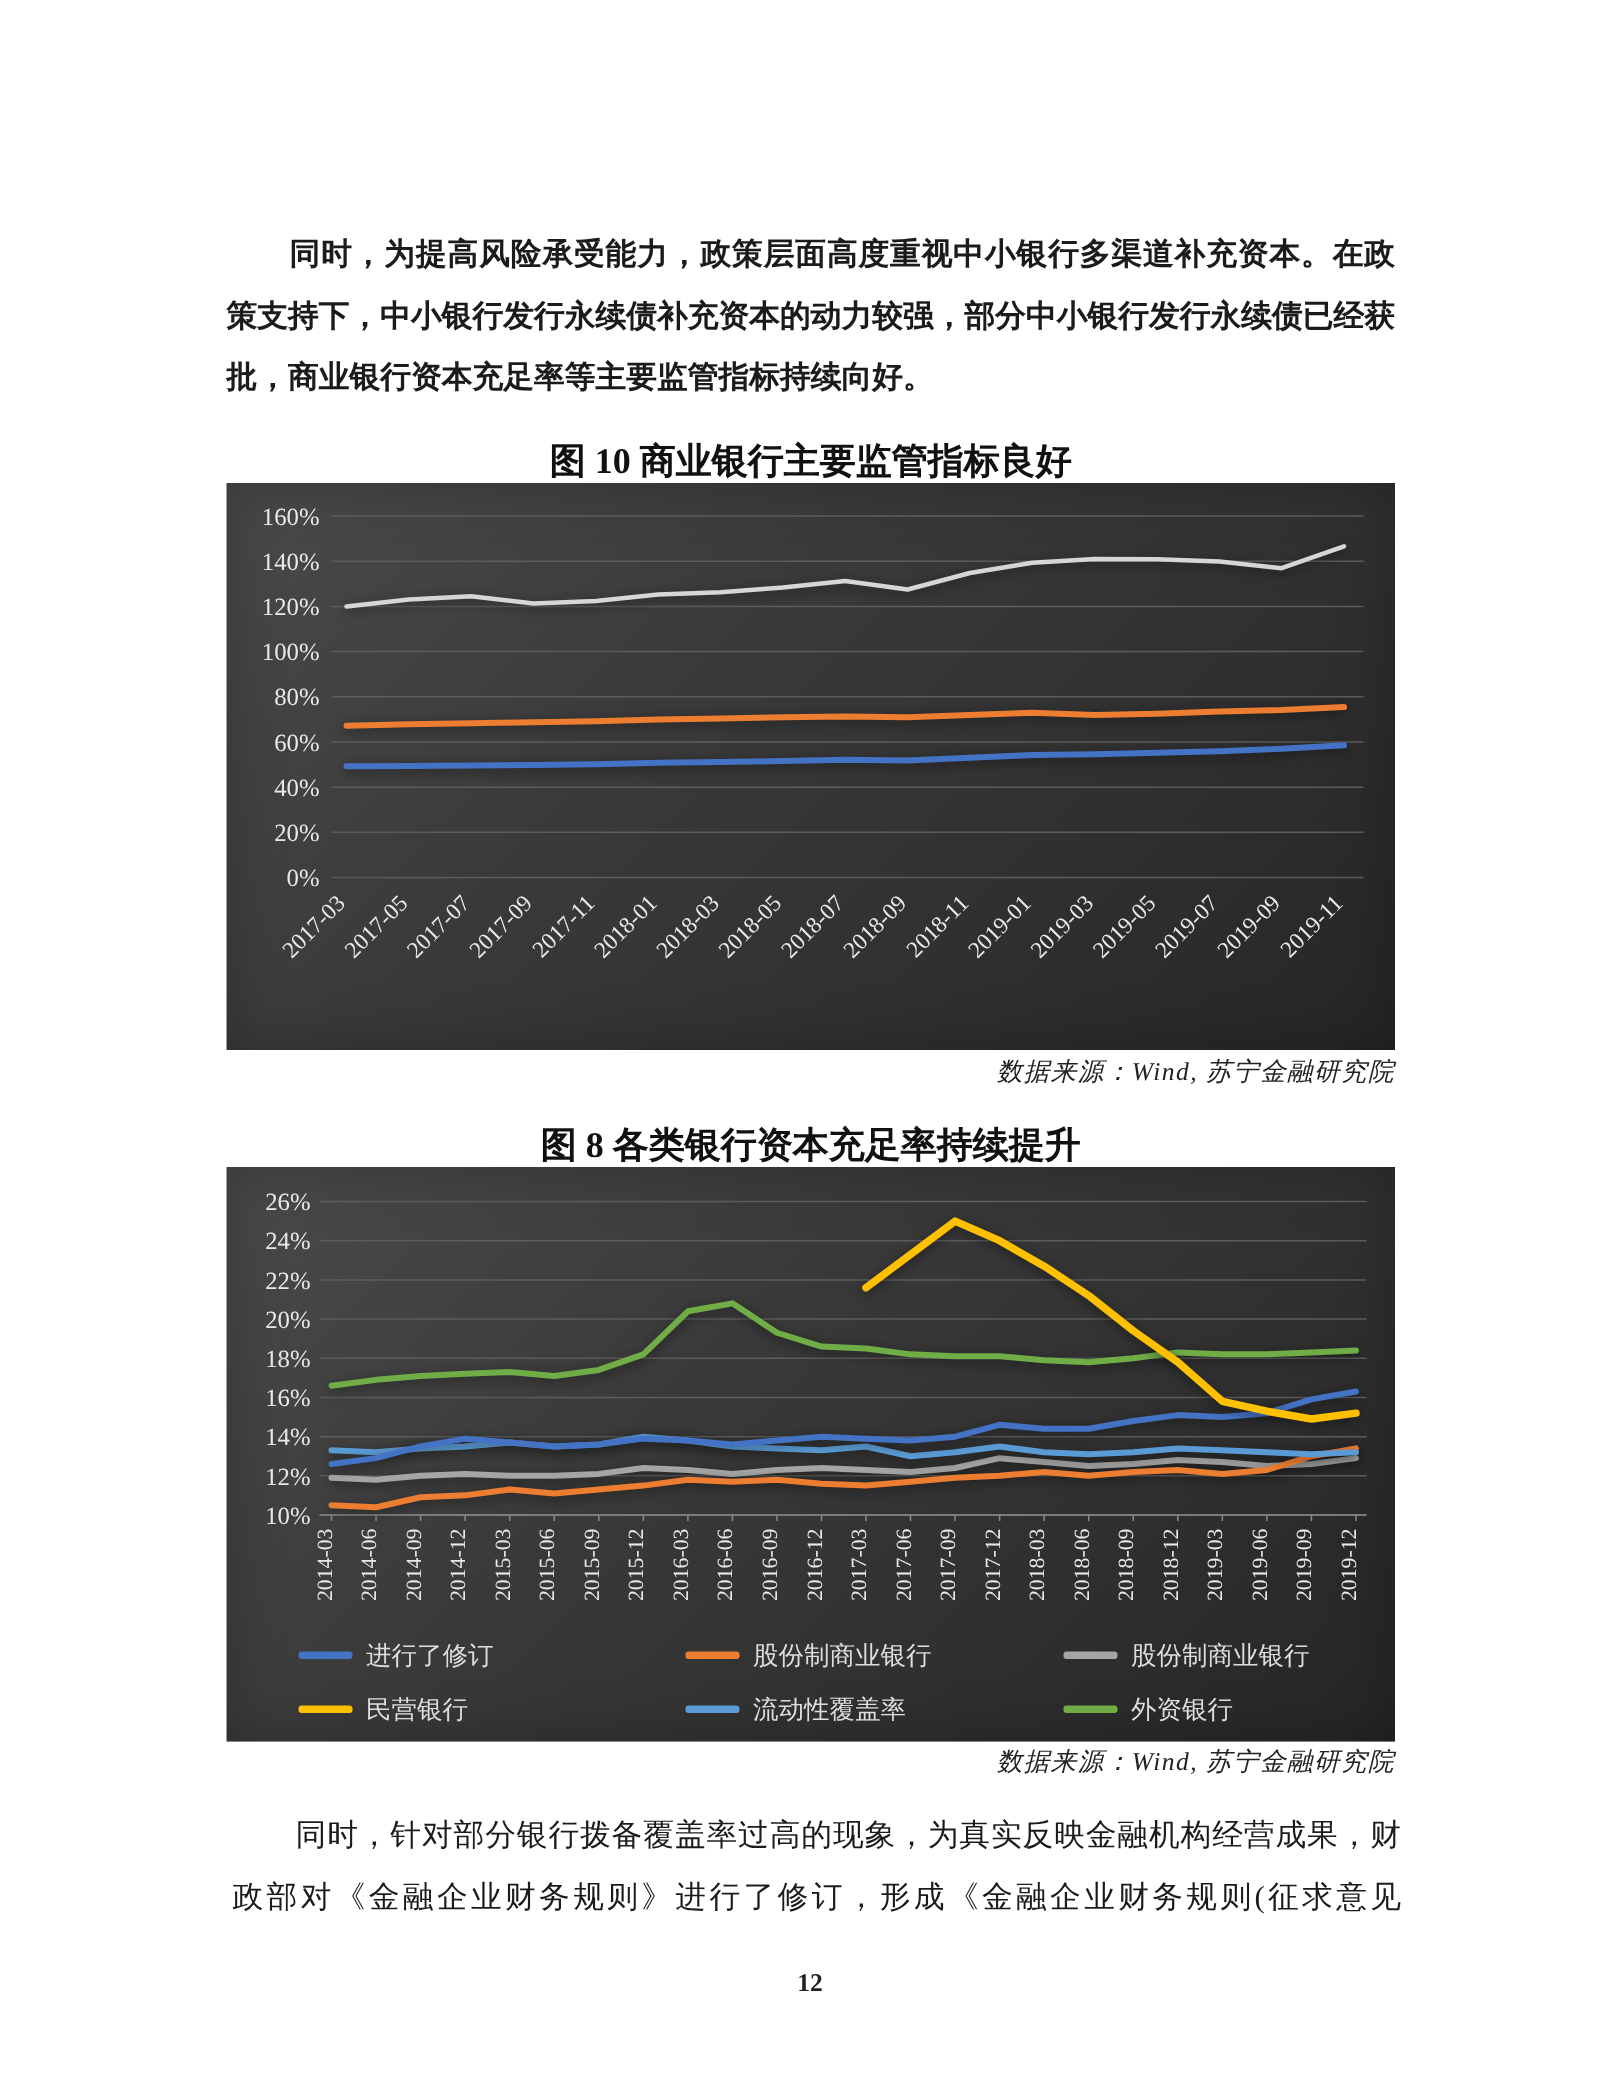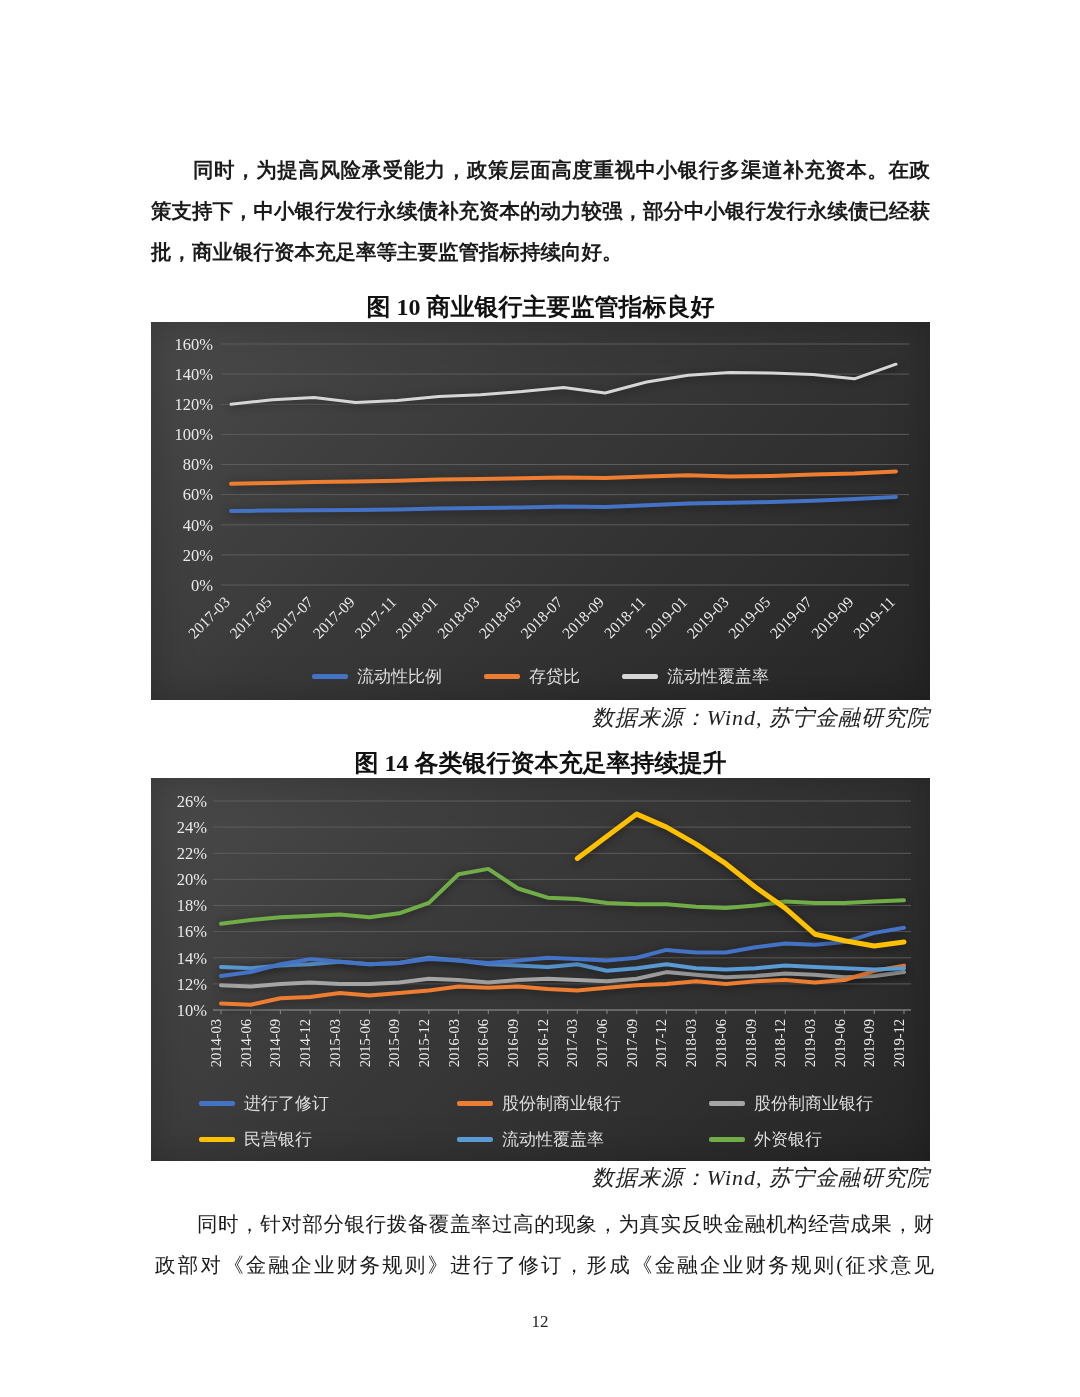--- a/index.html
+++ b/index.html
@@ -20,21 +20,21 @@
   .chart-box svg{position:absolute;left:0;top:0;
     font-family:"Liberation Serif","DejaVu Serif",serif;}
   .series-line{filter:drop-shadow(0 2px 4px rgba(0,0,0,0.45));}
   .legend{position:absolute;display:flex;align-items:center;}
   .legend-1{left:0;right:0;bottom:12px;justify-content:center;gap:42px;}
   .legend-2{left:48px;right:8px;bottom:10px;display:grid;
     grid-template-columns:258px 252px auto;row-gap:13px;}
   .legend-item{display:flex;align-items:center;gap:9px;white-space:nowrap;}
   .legend-swatch{display:inline-block;width:36px;height:5px;border-radius:2px;flex:0 0 auto;}
   .legend-label{font-size:17px;color:#dedede;}
-  .source-line{text-align:right;font-style:italic;font-size:22px;color:#222;letter-spacing:1px;}
+  .source-line{text-align:right;font-style:italic;font-size:17px;color:#222;letter-spacing:1px;}
   .page-number{left:0;width:1080px;text-align:center;font-size:17px;color:#222;}
 </style>
 </head>
 <body>
 
 <p class="abs content para" style="top:150px;margin:0;font-weight:bold;">同时，为提高风险承受能力，政策层面高度重视中小银行多渠道补充资本。在政策支持下，中小银行发行永续债补充资本的动力较强，部分中小银行发行永续债已经获批，商业银行资本充足率等主要监管指标持续向好。</p>
 
 <div class="abs content fig-title" style="top:291px;">图 10 商业银行主要监管指标良好</div>
 
 <div class="abs content chart-box" style="top:322px;height:378px;">
@@ -71,39 +71,25 @@
       <text transform="rotate(-45 537.2 281)" x="537.2" y="281" text-anchor="end" font-size="15.5" fill="#e9e9e9">2019-01</text>
       <text transform="rotate(-45 578.8 281)" x="578.8" y="281" text-anchor="end" font-size="15.5" fill="#e9e9e9">2019-03</text>
       <text transform="rotate(-45 620.3 281)" x="620.3" y="281" text-anchor="end" font-size="15.5" fill="#e9e9e9">2019-05</text>
       <text transform="rotate(-45 661.9 281)" x="661.9" y="281" text-anchor="end" font-size="15.5" fill="#e9e9e9">2019-07</text>
       <text transform="rotate(-45 703.4 281)" x="703.4" y="281" text-anchor="end" font-size="15.5" fill="#e9e9e9">2019-09</text>
       <text transform="rotate(-45 745.0 281)" x="745.0" y="281" text-anchor="end" font-size="15.5" fill="#e9e9e9">2019-11</text>
       <path class="series-line" d="M80.0 188.9 L121.6 188.6 L163.1 188.3 L204.7 188.0 L246.3 187.5 L287.8 186.5 L329.4 186.0 L370.9 185.4 L412.5 184.5 L454.1 185.0 L495.6 183.2 L537.2 181.4 L578.8 180.8 L620.3 179.9 L661.9 178.8 L703.4 177.1 L745.0 174.9" fill="none" stroke="#4472C4" stroke-width="4" stroke-linejoin="round" stroke-linecap="round"></path>
       <path class="series-line" d="M80.0 161.8 L121.6 160.9 L163.1 160.1 L204.7 159.5 L246.3 158.8 L287.8 157.6 L329.4 157.0 L370.9 156.2 L412.5 155.6 L454.1 156.1 L495.6 154.6 L537.2 153.2 L578.8 154.6 L620.3 153.9 L661.9 152.4 L703.4 151.4 L745.0 149.4" fill="none" stroke="#ED7D31" stroke-width="4" stroke-linejoin="round" stroke-linecap="round"></path>
       <path class="series-line" d="M80.0 82.3 L121.6 77.7 L163.1 75.5 L204.7 80.4 L246.3 78.6 L287.8 74.4 L329.4 72.8 L370.9 69.6 L412.5 65.4 L454.1 71.0 L495.6 60.0 L537.2 53.2 L578.8 50.6 L620.3 50.9 L661.9 52.4 L703.4 56.8 L745.0 42.2" fill="none" stroke="#D6D6D6" stroke-width="3" stroke-linejoin="round" stroke-linecap="round"></path>
     </svg>
-  <div class="legend legend-1">
-      <span class="legend-item">
-        <span class="legend-swatch" style="background: rgb(68, 114, 196);"></span>
-        <span class="legend-label">流动性比例</span>
-      </span>
-      <span class="legend-item">
-        <span class="legend-swatch" style="background: rgb(237, 125, 49);"></span>
-        <span class="legend-label">存贷比</span>
-      </span>
-      <span class="legend-item">
-        <span class="legend-swatch" style="background: rgb(214, 214, 214);"></span>
-        <span class="legend-label">流动性覆盖率</span>
-      </span>
-    </div>
 </div>
 
 <div class="abs content source-line" style="top:703px;">数据来源：Wind, 苏宁金融研究院</div>
 
-<div class="abs content fig-title" style="top:747px;">图 14 各类银行资本充足率持续提升</div>
+<div class="abs content fig-title" style="top:747px;">图 8 各类银行资本充足率持续提升</div>
 
 <div class="abs content chart-box" style="top:778px;height:383px;">
   <svg width="779" height="383" viewBox="0 0 779 383">
       <line x1="62" y1="232.0" x2="760" y2="232.0" stroke="#5c5c5c" stroke-width="1"></line>
       <text x="56" y="237.8" text-anchor="end" font-size="16.5" fill="#e9e9e9">10%</text>
       <line x1="62" y1="205.9" x2="760" y2="205.9" stroke="#5c5c5c" stroke-width="1"></line>
       <text x="56" y="211.7" text-anchor="end" font-size="16.5" fill="#e9e9e9">12%</text>
       <line x1="62" y1="179.8" x2="760" y2="179.8" stroke="#5c5c5c" stroke-width="1"></line>
       <text x="56" y="185.5" text-anchor="end" font-size="16.5" fill="#e9e9e9">14%</text>
       <line x1="62" y1="153.6" x2="760" y2="153.6" stroke="#5c5c5c" stroke-width="1"></line>
@@ -199,13 +185,13 @@
         <span class="legend-swatch" style="background: rgb(112, 173, 71);"></span>
         <span class="legend-label">外资银行</span>
       </span>
     </div>
 </div>
 
 <div class="abs content source-line" style="top:1163px;">数据来源：Wind, 苏宁金融研究院</div>
 
 <p class="abs content para para-last-justify" style="top:1200px;margin:4px;">同时，针对部分银行拨备覆盖率过高的现象，为真实反映金融机构经营成果，财政部对《金融企业财务规则》进行了修订，形成《金融企业财务规则(征求意见</p>
 
-<div class="abs page-number" style="top:1312px;">12</div>
+<div class="abs page-number" style="top:1312px;font-weight:bold;">12</div>
 
 </body></html>

